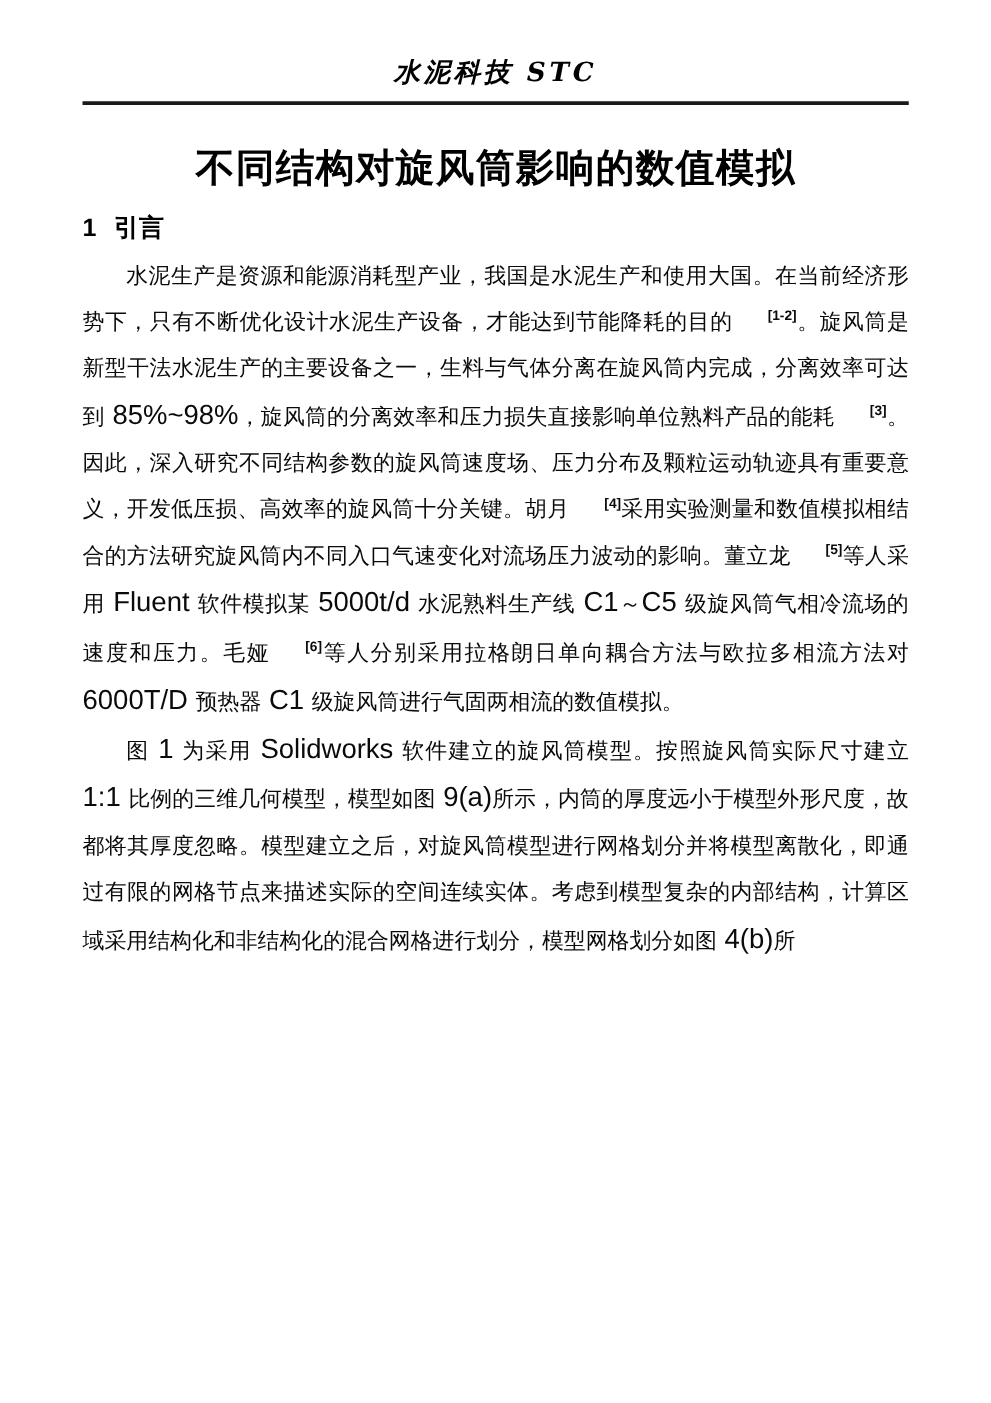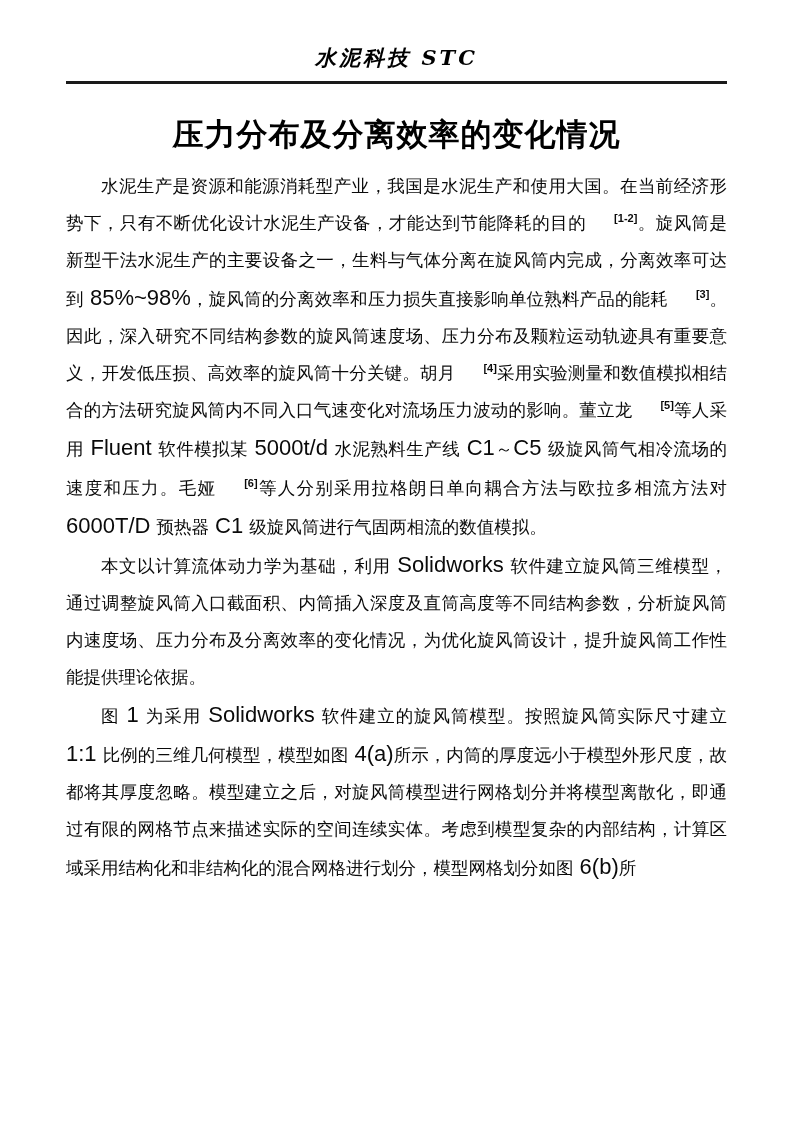--- a/index.html
+++ b/index.html
@@ -117,28 +117,28 @@
   }
 </style>
 </head>
 <body>
 
 <div class="page">
 
   <div class="journal-title">水泥科技 STC</div>
   <div class="header-rule"></div>
 
-  <h1 class="article-title">压力分布及分离效率的变化情况</h1>
+  <h1 class="article-title">不同结构对旋风筒影响的数值模拟</h1>
 
 
 
   <div class="article-body">
+      <h2><span class="sec-num">1</span><span class="sec-title">引言</span></h2>
       <p>水泥生产是资源和能源消耗型产业，我国是水泥生产和使用大国。在当前经济形势下，只有不断优化设计水泥生产设备，才能达到节能降耗的目的<sup class="ref">[1-2]</sup>。旋风筒是新型干法水泥生产的主要设备之一，生料与气体分离在旋风筒内完成，分离效率可达到<span class="latin"> 85%~98%</span>，旋风筒的分离效率和压力损失直接影响单位熟料产品的能耗<sup class="ref">[3]</sup>。因此，深入研究不同结构参数的旋风筒速度场、压力分布及颗粒运动轨迹具有重要意义，开发低压损、高效率的旋风筒十分关键。胡月<sup class="ref">[4]</sup>采用实验测量和数值模拟相结合的方法研究旋风筒内不同入口气速变化对流场压力波动的影响。董立龙<sup class="ref">[5]</sup>等人采用<span class="latin"> Fluent </span>软件模拟某<span class="latin"> 5000t/d </span>水泥熟料生产线<span class="latin"> C1</span>～<span class="latin">C5 </span>级旋风筒气相冷流场的速度和压力。毛娅<sup class="ref">[6]</sup>等人分别采用拉格朗日单向耦合方法与欧拉多相流方法对<span class="latin"> 6000T/D </span>预热器<span class="latin"> C1 </span>级旋风筒进行气固两相流的数值模拟。</p>
-      <p>本文以计算流体动力学为基础，利用<span class="latin"> Solidworks </span>软件建立旋风筒三维模型，通过调整旋风筒入口截面积、内筒插入深度及直筒高度等不同结构参数，分析旋风筒内速度场、压力分布及分离效率的变化情况，为优化旋风筒设计，提升旋风筒工作性能提供理论依据。</p>
-      <p>图<span class="latin"> 1 </span>为采用<span class="latin"> Solidworks </span>软件建立的旋风筒模型。按照旋风筒实际尺寸建立<span class="latin"> 1:1 </span>比例的三维几何模型，模型如图<span class="latin"> 4(a)</span>所示，内筒的厚度远小于模型外形尺度，故都将其厚度忽略。模型建立之后，对旋风筒模型进行网格划分并将模型离散化，即通过有限的网格节点来描述实际的空间连续实体。考虑到模型复杂的内部结构，计算区域采用结构化和非结构化的混合网格进行划分，模型网格划分如图<span class="latin"> 6(b)</span>所</p>
+      <p>图<span class="latin"> 1 </span>为采用<span class="latin"> Solidworks </span>软件建立的旋风筒模型。按照旋风筒实际尺寸建立<span class="latin"> 1:1 </span>比例的三维几何模型，模型如图<span class="latin"> 9(a)</span>所示，内筒的厚度远小于模型外形尺度，故都将其厚度忽略。模型建立之后，对旋风筒模型进行网格划分并将模型离散化，即通过有限的网格节点来描述实际的空间连续实体。考虑到模型复杂的内部结构，计算区域采用结构化和非结构化的混合网格进行划分，模型网格划分如图<span class="latin"> 4(b)</span>所</p>
     </div>
 
   <div class="footer">
     <svg class="footer-rule-svg" width="661" height="6" viewBox="0 0 661 6" xmlns="http://www.w3.org/2000/svg">
       <path d="M0 2.5 C 160 0.9, 300 0.8, 400 1.2 C 520 1.6, 600 2.0, 661 2.3 L 661 3.1 C 580 3.7, 480 4.9, 340 4.9 C 220 4.9, 90 3.6, 0 3.1 Z" fill="#111111"></path>
     </svg>
     <div class="footer-row">
       <span class="page-number">33</span>
       <span class="issue">2022.No.2</span>
     </div>

